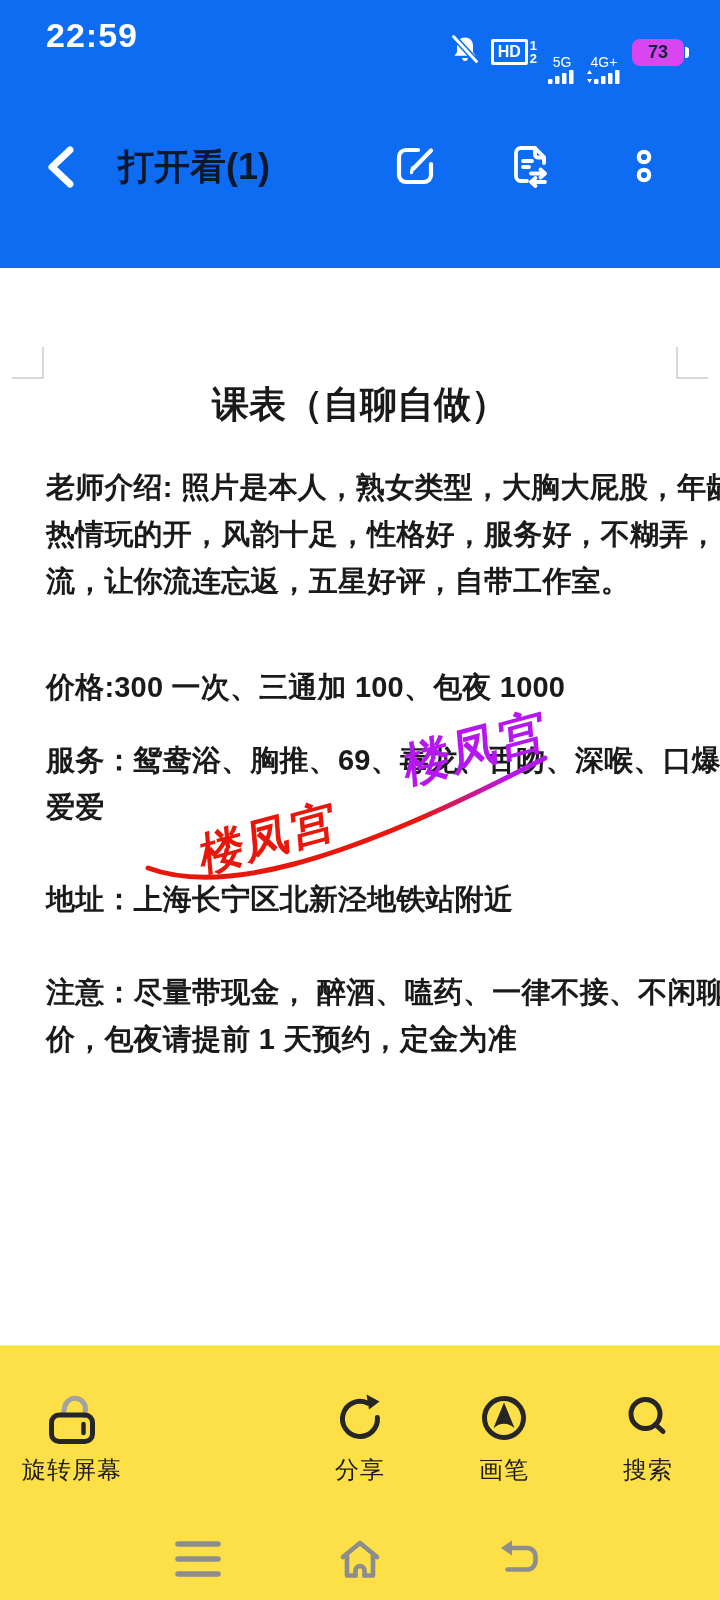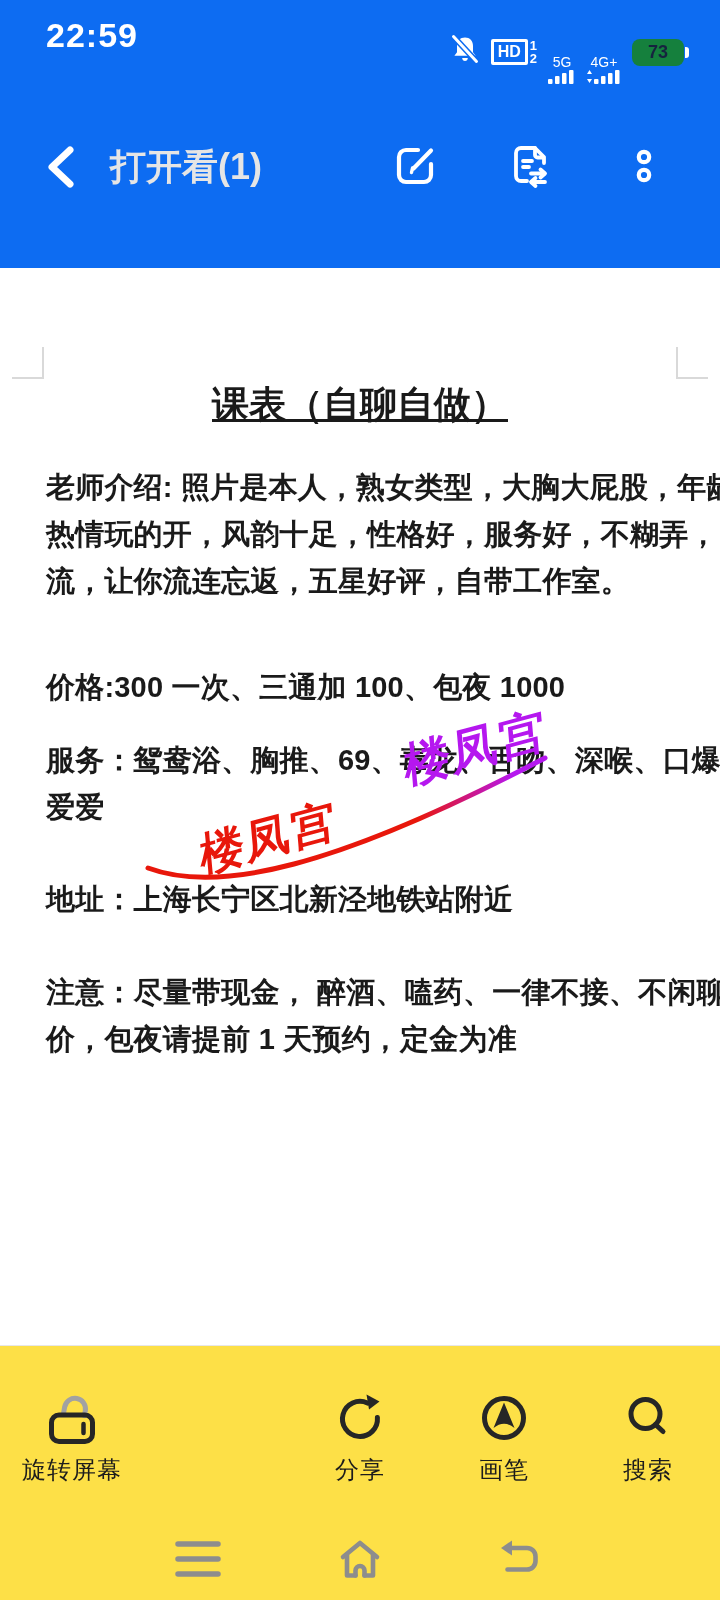--- a/index.html
+++ b/index.html
@@ -16,39 +16,39 @@
 
   
   .top-blue{position:absolute;left:0;top:0;width:720px;height:268px;background:var(--header-blue);}
   .time{position:absolute;left:46px;top:16px;color:#fff;font-size:34px;font-weight:700;letter-spacing:1px;}
   .status-icons{position:absolute;right:36px;top:20px;display:flex;align-items:center;gap:11px;color:#fff;}
   .hd-wrap{display:flex;align-items:center;}
   .hd-badge{border:3px solid #fff;border-radius:2px;font-size:16px;font-weight:800;padding:1px 4px;line-height:18px;}
   .sim-col{display:flex;flex-direction:column;align-items:center;font-size:13px;font-weight:700;line-height:13px;margin-left:2px;}
   .sig{display:flex;flex-direction:column;align-items:center;line-height:13px;}
   .sig-label{font-size:14px;font-weight:400;margin-top:36px;}
-  .battery{position:relative;width:52px;height:27px;background:#15803d;border-radius:8px;color:#16233f;
+  .battery{position:relative;width:52px;height:27px;background:#d946ef;border-radius:8px;color:#16233f;
     font-size:18px;font-weight:800;display:flex;align-items:center;justify-content:center;}
   .battery::after{content:"";position:absolute;right:-5px;top:8px;width:4px;height:11px;background:#fff;border-radius:0 3px 3px 0;}
 
   
   .app-bar{position:absolute;left:0;top:138px;width:720px;height:60px;}
   .back-btn{position:absolute;left:42px;top:4px;width:44px;height:50px;}
-  .app-title{position:absolute;left:110px;top:5px;color:#e5e5e5;font-size:36px;font-weight:700;}
+  .app-title{position:absolute;left:118px;top:5px;color:#0f172a;font-size:36px;font-weight:700;}
   .hicon{position:absolute;top:2px;width:52px;height:52px;}
   .hicon.edit{left:390px;}
   .hicon.convert{left:504px;}
   .hicon.more{left:618px;}
 
   
   .document{position:absolute;left:0;top:268px;width:720px;height:1077px;background:#fff;color:#1a1a1a;}
   .corner{width:32px;height:32px;}
   .corner-left{position:absolute;left:12px;top:79px;border-right:2px solid #d9d9d9;border-bottom:2px solid #d9d9d9;}
   .corner-right{position:absolute;left:676px;top:79px;border-left:2px solid #d9d9d9;border-bottom:2px solid #d9d9d9;}
-  .doc-title{position:absolute;left:0;top:112px;width:720px;text-align:center;font-size:37px;font-weight:700;text-decoration:underline;}
+  .doc-title{position:absolute;left:0;top:112px;width:720px;text-align:center;font-size:37px;font-weight:700;}
   .para{position:absolute;left:46px;font-size:29px;font-weight:700;line-height:47px;white-space:nowrap;letter-spacing:0.2px;}
   .p1{top:196px;} .p2{top:379px;margin-top:17px;} .p3{top:469px;} .p4{top:608px;} .p5{top:701px;}
 
   
   .wm{position:absolute;font-weight:800;white-space:nowrap;letter-spacing:2px;z-index:5;}
   .wm-top{left:402px;top:449px;font-size:47px;color:var(--watermark-purple);transform:rotate(-15deg) skewX(-10deg);}
   .wm-bottom{left:198px;top:540px;font-size:45px;color:var(--watermark-red);transform:rotate(-15deg) skewX(-10deg);}
   .wm-curve{position:absolute;left:0;top:0;width:720px;height:1077px;z-index:4;pointer-events:none;}
 
   

